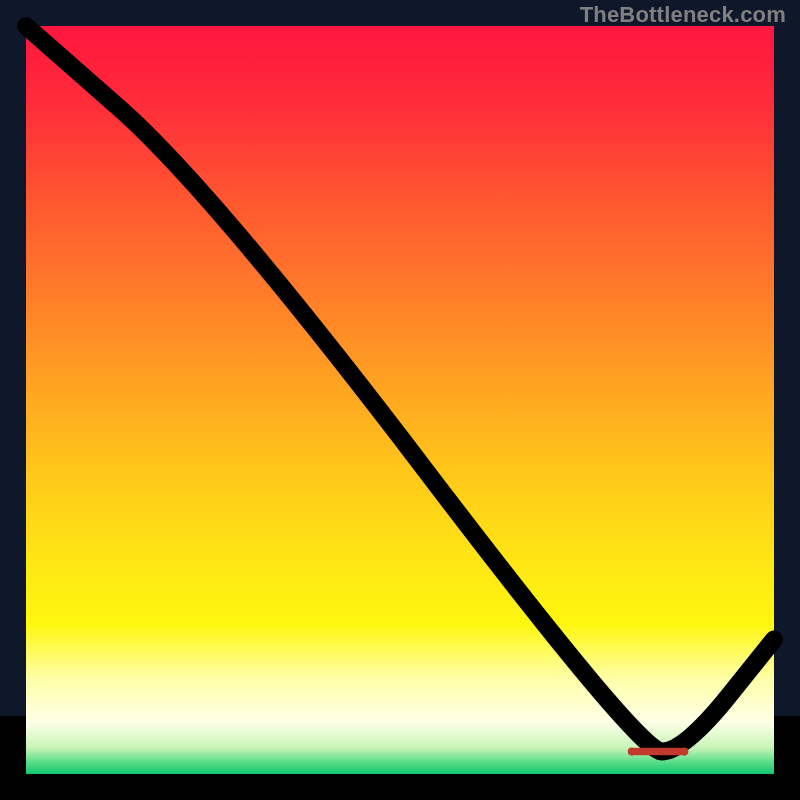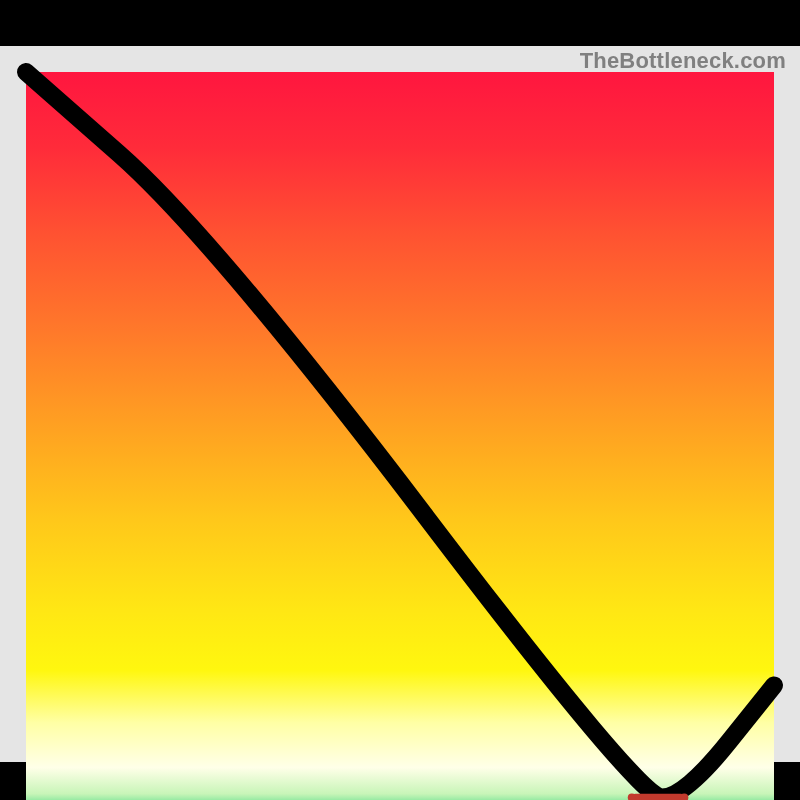--- a/index.html
+++ b/index.html
@@ -8,22 +8,21 @@
     width: 800px;
     height: 800px;
     background: #000;
     font-family: Arial, Helvetica, sans-serif;
     overflow: hidden;
   }
   .stage {
     position: relative;
     width: 800px;
     height: 716px;
-    background: #e5e5e5;
-    margin-top: 46px;
+    background: #0f172a;
   }
   .watermark {
     position: absolute;
     top: 2px;
     right: 14px;
     color: #808080;
     font-size: 22px;
     font-weight: bold;
     letter-spacing: 0.2px;
     z-index: 10;

